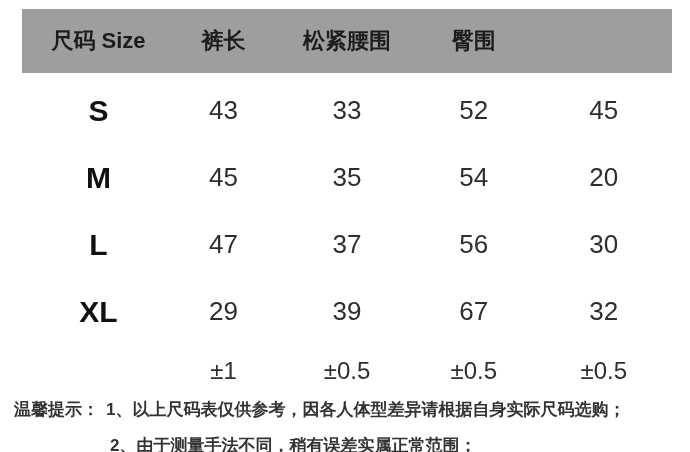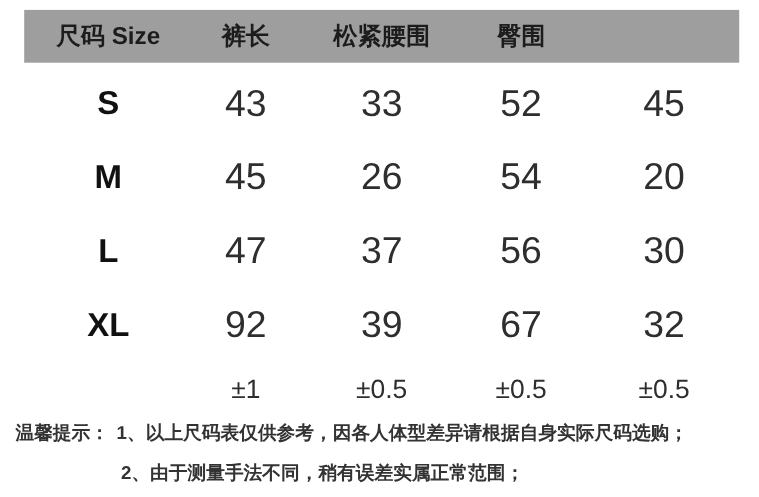--- a/index.html
+++ b/index.html
@@ -22,21 +22,21 @@
   .size-table {
     margin: 9px 18px 0 22px;
     width: 650px;
   }
   .trow {
     display: flex;
     align-items: center;
     width: 100%;
   }
   .thead {
-    height: 48px;
+    height: 64px;
     background: #9e9e9e;
     font-weight: 700;
     font-size: 22px;
     color: #1c1c1c;
   }
   .spacer { height: 4px; }
   .body-row { height: 67px; }
   .tol-row { height: 52px; }
   .cell {
     text-align: center;
@@ -46,21 +46,21 @@
   .c1 { width: 18%; }
   .c2 { width: 20%; }
   .c3 { width: 19%; }
   .c4 { width: 21%; }
   .size-cell {
     font-size: 30px;
     font-weight: 700;
     color: #111111;
   }
   .value-cell {
-    font-size: 34px;
+    font-size: 26px;
     font-weight: 400;
     color: #2e2e2e;
   }
   .tol-row .value-cell {
     font-size: 24px;
   }
   .notes {
     margin: 2px 0 0 14px;
     font-size: 17px;
     font-weight: 700;
@@ -99,36 +99,36 @@
       <div class="cell c0 size-cell">S</div>
       <div class="cell c1 value-cell">43</div>
       <div class="cell c2 value-cell">33</div>
       <div class="cell c3 value-cell">52</div>
       <div class="cell c4 value-cell">45</div>
     </div>
 
     <div class="trow body-row">
       <div class="cell c0 size-cell">M</div>
       <div class="cell c1 value-cell">45</div>
-      <div class="cell c2 value-cell">26</div>
+      <div class="cell c2 value-cell">35</div>
       <div class="cell c3 value-cell">54</div>
       <div class="cell c4 value-cell">20</div>
     </div>
 
     <div class="trow body-row">
       <div class="cell c0 size-cell">L</div>
       <div class="cell c1 value-cell">47</div>
       <div class="cell c2 value-cell">37</div>
       <div class="cell c3 value-cell">56</div>
       <div class="cell c4 value-cell">30</div>
     </div>
 
     <div class="trow body-row">
       <div class="cell c0 size-cell">XL</div>
-      <div class="cell c1 value-cell">92</div>
+      <div class="cell c1 value-cell">29</div>
       <div class="cell c2 value-cell">39</div>
       <div class="cell c3 value-cell">67</div>
       <div class="cell c4 value-cell">32</div>
     </div>
 
     <div class="trow tol-row">
       <div class="cell c0 size-cell"></div>
       <div class="cell c1 value-cell">±1</div>
       <div class="cell c2 value-cell">±0.5</div>
       <div class="cell c3 value-cell">±0.5</div>

